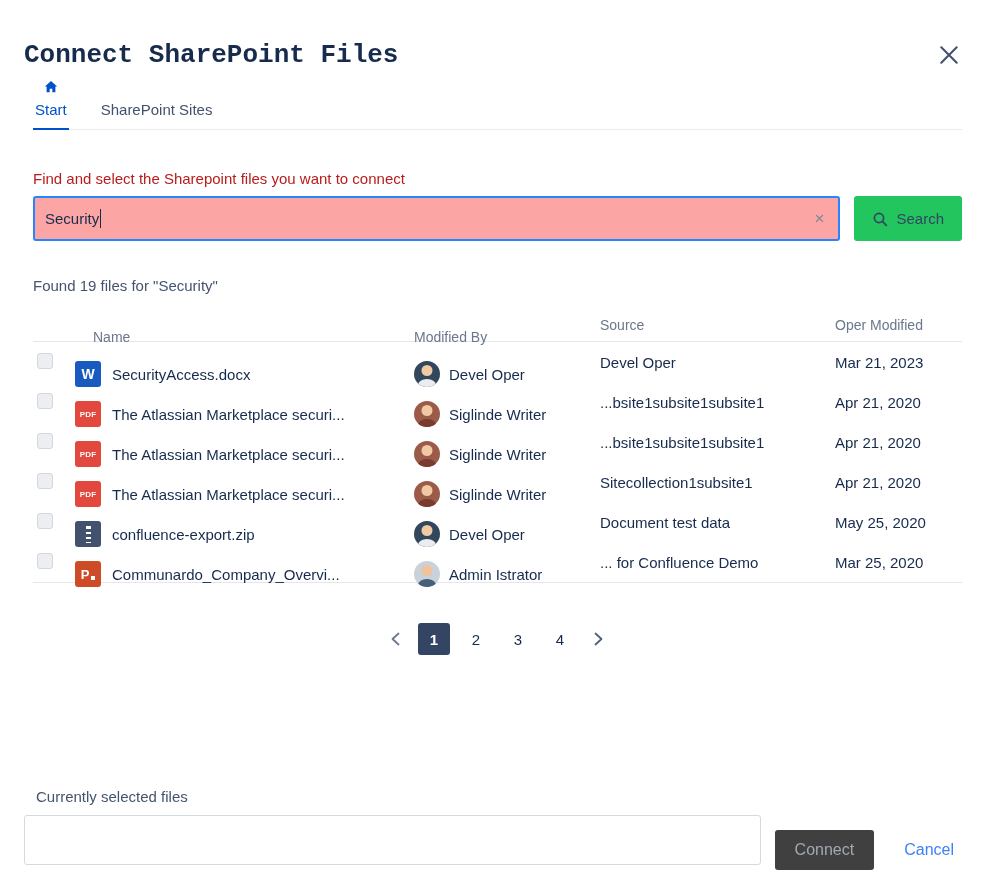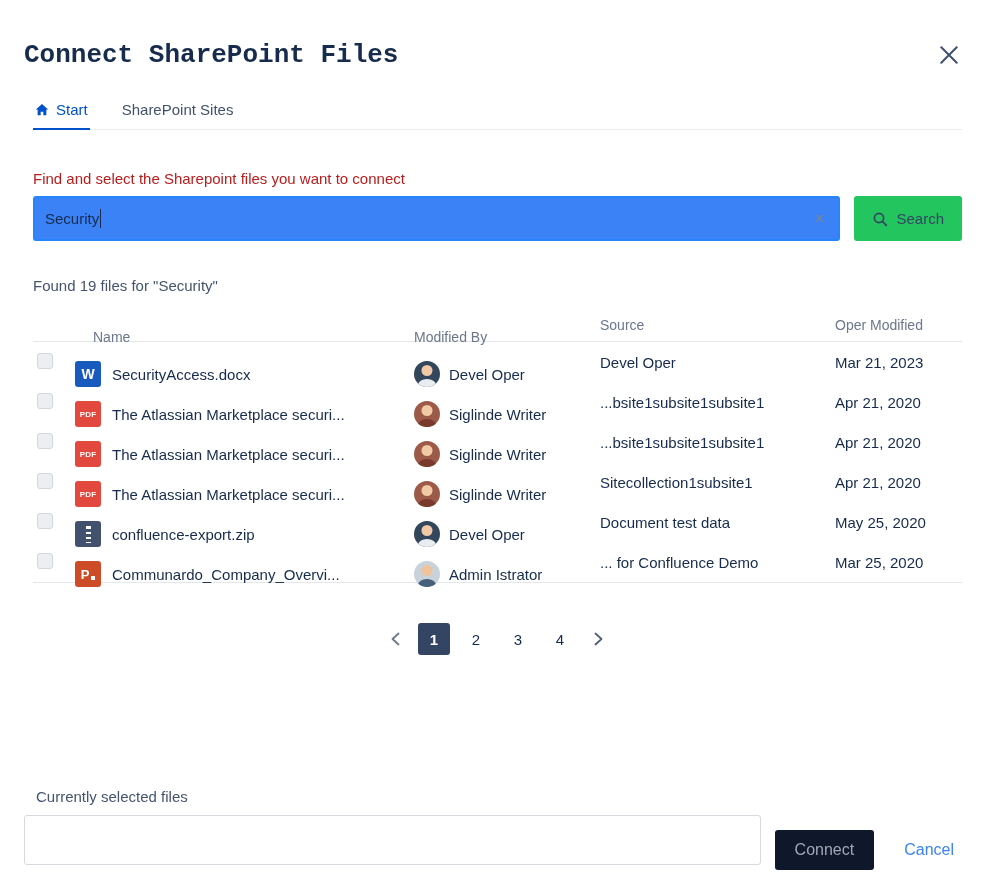--- a/index.html
+++ b/index.html
@@ -12,27 +12,27 @@
   .header { padding:38px 32px 0 24px; position:relative; }
   .title { font-size:26px; font-weight:700; color:#172B4D; line-height:34px;font-family:Liberation Mono, monospace; }
   .close-btn { position:absolute; top:44px; right:34px; background:none; border:none;
                cursor:pointer; padding:2px; line-height:0; }
 
   
   .tabbar { margin:24px 32px 0 33px; display:flex; align-items:flex-end; gap:30px;
             border-bottom:1px solid #EBECF0; height:34px; }
   .tab { display:flex; align-items:center; gap:7px; font-size:15px; padding:0 2px 10px 2px;
          color:#42526E; cursor:pointer; border-bottom:2px solid transparent; margin-bottom:-1px; }
-  .tab.active { color:#0052CC; font-weight:500; border-bottom-color:#0052CC; }
+  .tab.active { color:#0052CC; font-weight:500; border-bottom-color:#0052CC;flex-direction:column; }
 
   
   .search-label { margin:40px 32px 0 33px; font-size:15px; color:#b91c1c; }
   .search-row { margin:9px 32px 0 33px; display:flex; gap:14px; }
   .input-wrap { position:relative; flex:1; }
-  .fake-input { height:45px; border:2px solid #2684FF; border-radius:3px; background:#3b82f6;
+  .fake-input { height:45px; border:2px solid #2684FF; border-radius:3px; background:#fca5a5;
                 display:flex; align-items:center; padding:0 34px 0 10px; font-size:15px; color:#172B4D; }
   .caret { display:inline-block; width:1px; height:19px; background:#172B4D; margin-left:1px; }
   .clear-btn { position:absolute; right:10px; top:0; height:100%; border:none; background:none;
                color:#7A869A; font-size:17px; cursor:pointer; padding:0 6px; }
   .search-btn { height:45px; min-width:106px; background:#22c55e; border:none; border-radius:3px;
                 display:flex; align-items:center; justify-content:center; gap:8px;
                 font-size:15px; color:#344563; cursor:pointer; padding:0 18px;
                 font-family:"Liberation Sans", sans-serif; }
 
   
@@ -74,21 +74,21 @@
   .pagination { margin-top:40px; display:flex; justify-content:center; align-items:center; gap:10px; }
   .pg, .pg-chev { border:none; background:none; cursor:pointer; font-family:"Liberation Sans", sans-serif; }
   .pg { width:32px; height:32px; border-radius:3px; font-size:15px; color:#172B4D; }
   .pg.active { background:#344563; color:#fff; font-weight:700; }
   .pg-chev { padding:4px 8px; line-height:0; }
 
   
   .footer-label { margin:133px 32px 0 36px; font-size:15px; color:#44546F; }
   .footer-row { margin:10px 32px 0 24px; display:flex; align-items:flex-end; gap:14px; }
   .selected-box { width:751px; height:50px; border:1px solid #D6D9DE; border-radius:3px; background:#fff; }
-  .connect-btn { height:40px; padding:0 20px; background:#0f172a; border:none; border-radius:3px;
+  .connect-btn { height:40px; padding:0 20px; background:#404040; border:none; border-radius:3px;
                  font-size:16px; color:#A0A8B4; cursor:default; transform:translateY(5px);
                  font-family:"Liberation Sans", sans-serif;text-align:center; }
   .cancel-btn { height:40px; padding:0 8px; background:none; border:none; font-size:16px;
                 color:#3b82f6; font-weight:500; cursor:pointer; transform:translateY(5px);
                 margin-left:8px; font-family:"Liberation Sans", sans-serif; }
 </style>
 </head>
 <body>
 
 <div class="dialog">

